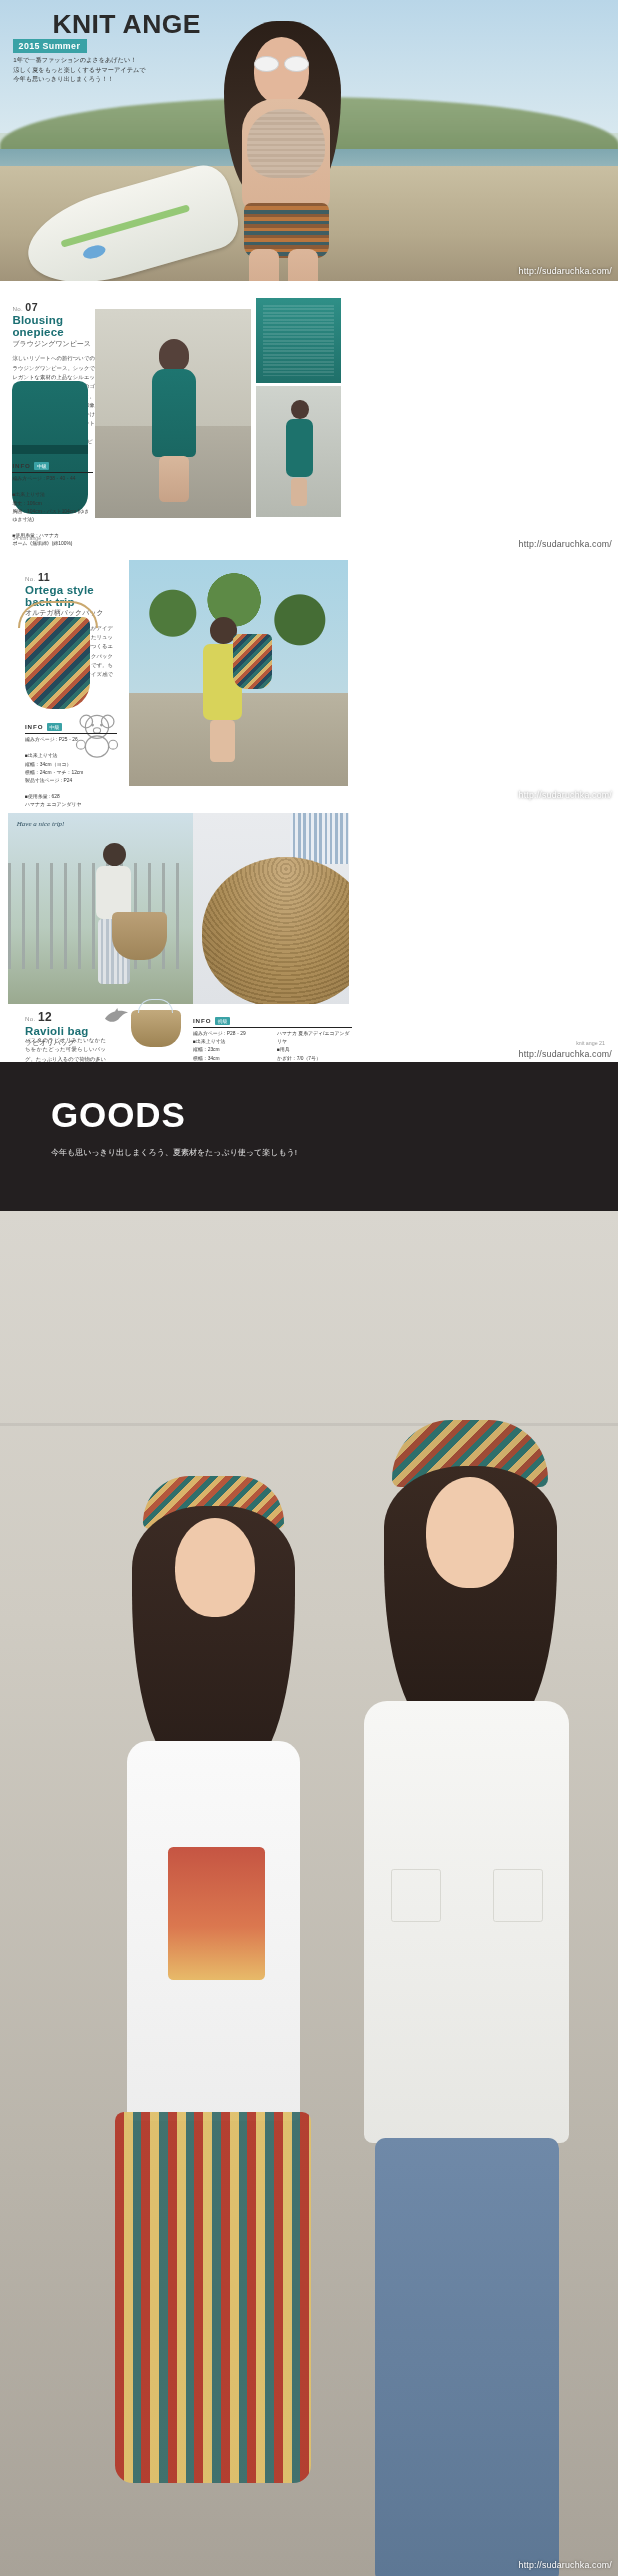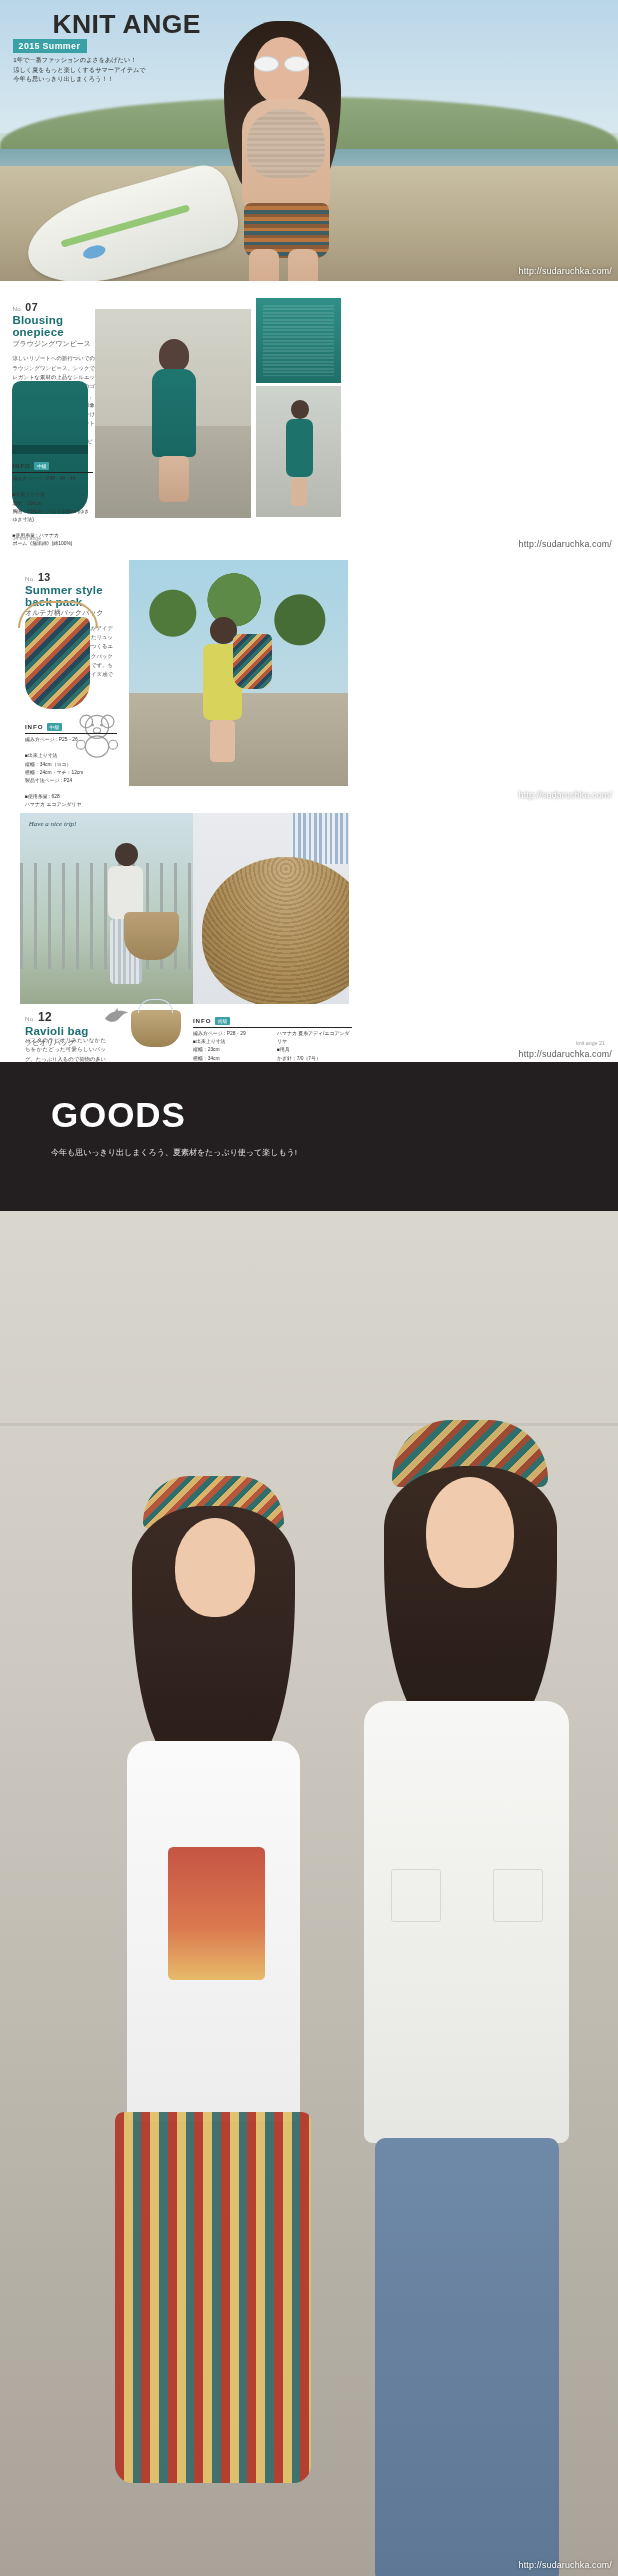--- a/index.html
+++ b/index.html
@@ -289,21 +289,21 @@
   .s2 .photo .pack {
     position:absolute; left:104px; top:74px; width:39px; height:55px;
     background: repeating-linear-gradient(135deg,#2f6f6b 0 3.5px,#d9b36a 3.5px 7px,#b4573c 7px 10.6px,#244a5c 10.6px 14px);
     border-radius:5.3px 5.3px 14px 14px;
   }
   .s2 .wm { bottom:7px; }
 
   
   .s3 { height: 255px; }
   .s3 .photo-left {
-    position:absolute; left:20px; top:5.3px; width:186px; height:191px;
+    position:absolute; left:8px; top:5.3px; width:186px; height:191px;
     overflow:hidden;
     background: linear-gradient(#cfe0e8,#b8cbbd 60%,#9aa98f);
   }
   .s3 .photo-left .rail {
     position:absolute; left:0; top:50px; width:177px; height:106px;
     background:
       repeating-linear-gradient(90deg,#9fa8a6 0 2.7px, transparent 2.7px 14px);
     opacity:.9;
   }
   .s3 .photo-left .person {
@@ -555,23 +555,23 @@
 
     <div class="page-foot foot-left">34  knit ange</div>
     <div class="wm dark">http://sudaruchka.com/</div>
   </section>
 
   <section class="spread s2">
 
     <div class="abs" style="left:25px; top:17.7px; width:92px;">
       <div class="no-tag">
         <span>No.</span>
-        <span style="font-size:10.6px;color:#333;font-weight:700;">13</span>
-      </div>
-      <div class="item-title-en">Summer style back pack</div>
+        <span style="font-size:10.6px;color:#333;font-weight:700;">11</span>
+      </div>
+      <div class="item-title-en">Ortega style back trip</div>
       <div class="item-title-jp">オルテガ柄バックパック</div>
       <div class="item-desc">民族調のオルテガ柄の配色がアイデアをあたたかくデザインしたリュックサック。カラフルな糸でつくるエキゾチックな雰囲気のバックパックは夏のおでかけにぴったりです。ちいさな子どもにも似合うサイズ感で編み上げています。</div>
     </div>
 
     <div class="swatch">
       <div class="strap"></div>
     </div>
 
     <div class="bear">
       <svg viewBox="0 0 56 56" width="50" height="50" aria-hidden="true">

